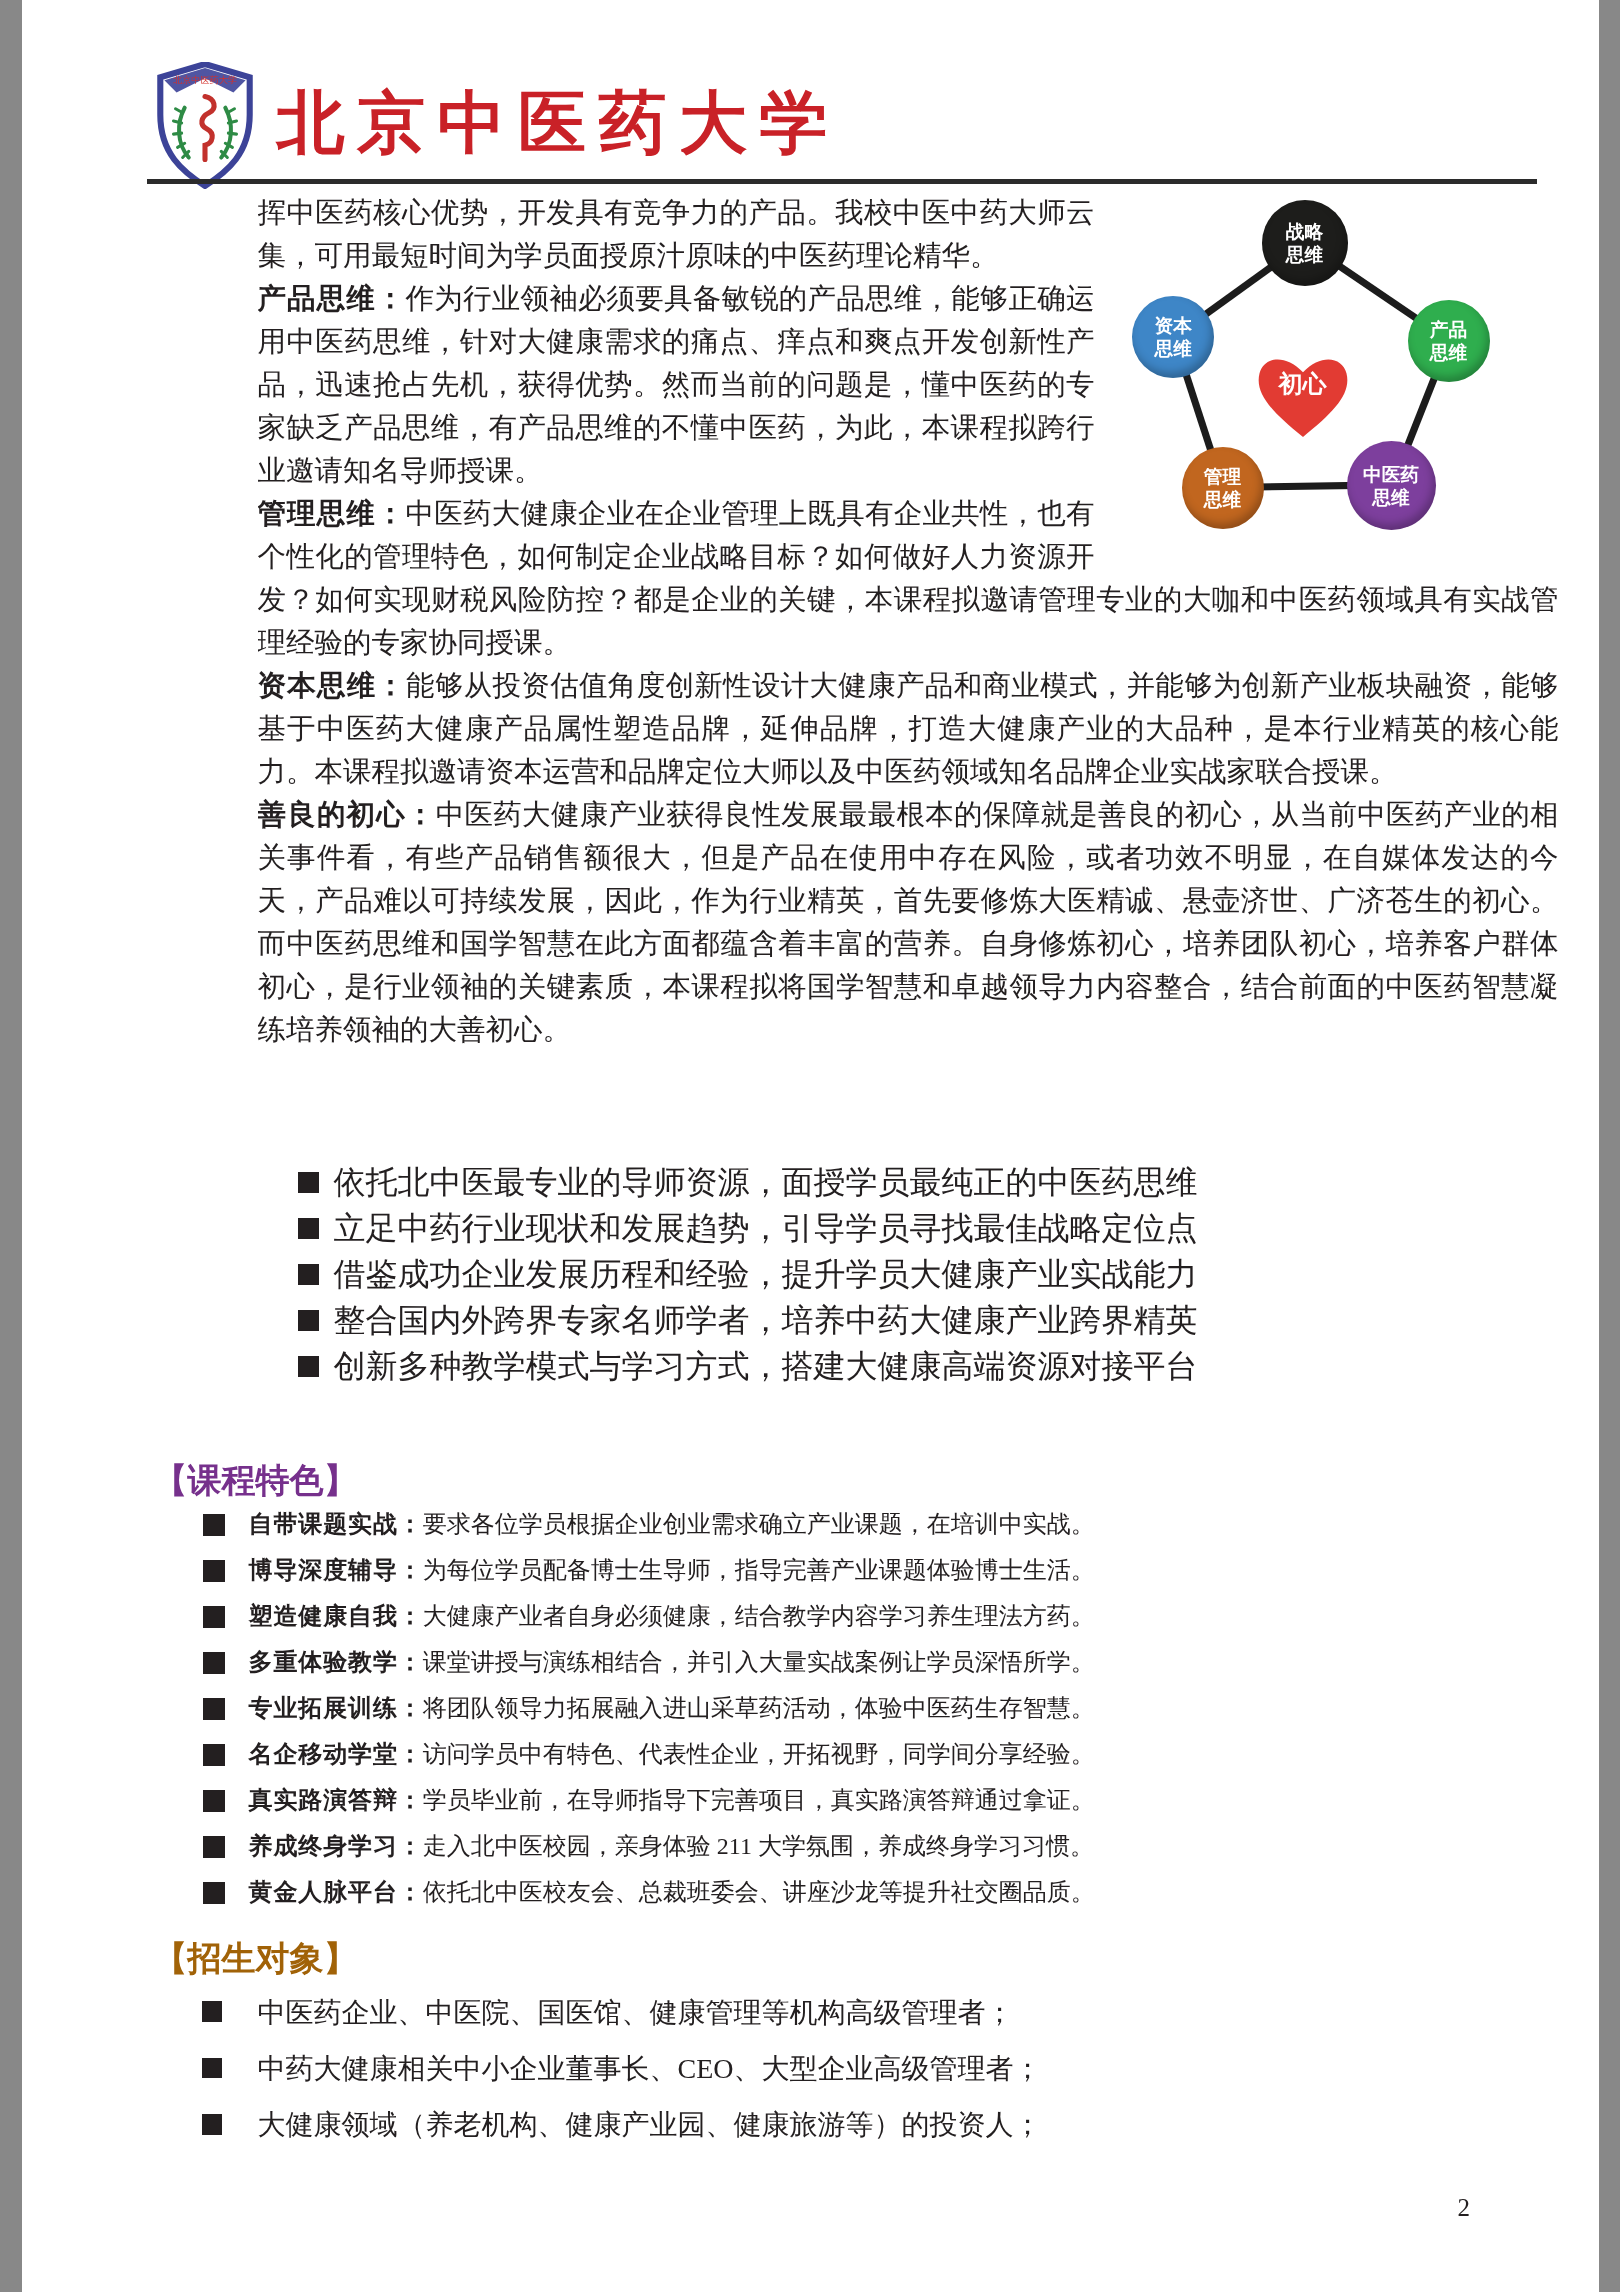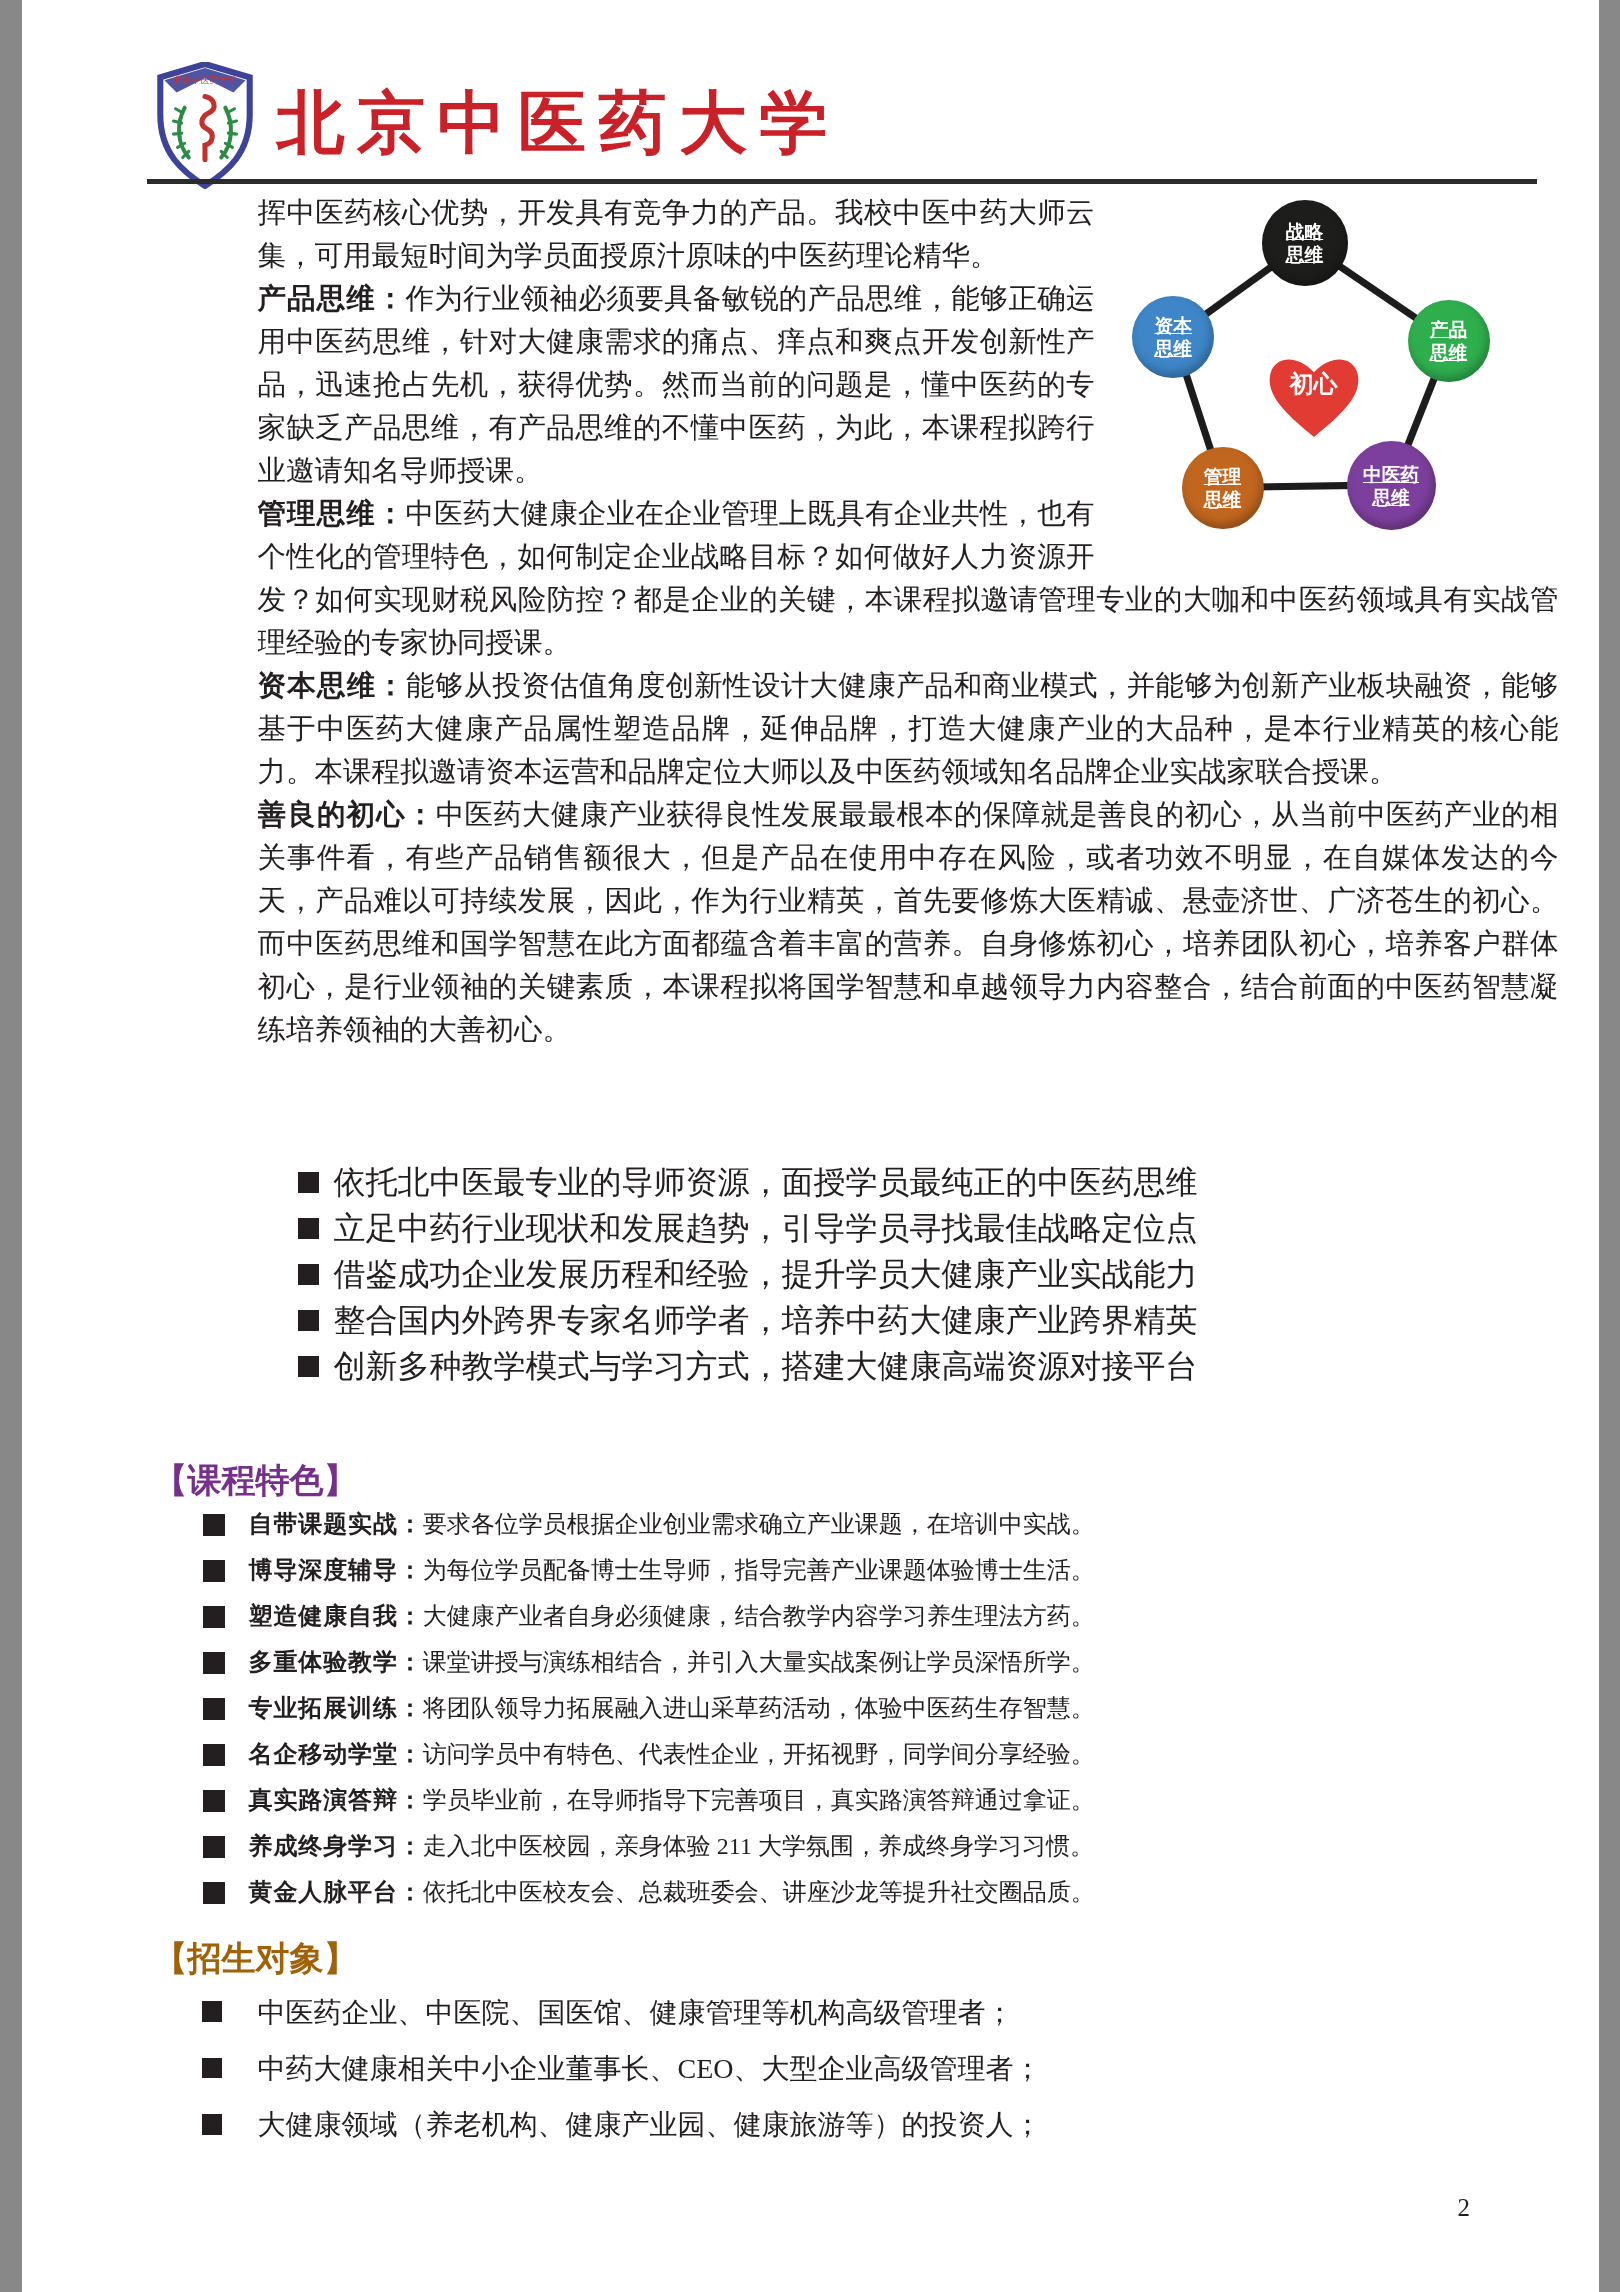--- a/index.html
+++ b/index.html
@@ -39,28 +39,28 @@
     margin-left:27px;
   }
   .diagram svg.links{position:absolute;left:0;top:0;}
   .node{
     position:absolute;border-radius:50%;
     display:flex;align-items:center;justify-content:center;text-align:center;
     color:#ffffff;font-family:"Liberation Sans","DejaVu Sans",sans-serif;
     font-weight:bold;font-size:18.7px;line-height:23px;
     box-shadow:inset -2.7px -5.3px 9px rgba(0,0,0,.25);
   }
-  .node span{display:block;width:41px;text-decoration:underline;}
+  .node span{display:block;width:41px;}
   .node.five span{width:61px;}
   .node-strategy{left:140px;top:9px;width:86px;height:86px;}
   .node-capital{left:10.7px;top:105px;width:82px;height:82px;}
   .node-product{left:286px;top:109px;width:82px;height:82px;}
   .node-management{left:60px;top:256px;width:82px;height:82px;}
   .node-tcm{left:225px;top:250px;width:89px;height:89px;}
-  .heart{position:absolute;left:141px;top:154px;width:102px;height:94px;}
+  .heart{position:absolute;left:130px;top:154px;width:102px;height:94px;}
   .heart-label{
     position:absolute;left:0;top:23px;width:102px;text-align:center;
     color:#fff;font-family:"Liberation Sans","DejaVu Sans",sans-serif;
     font-weight:bold;font-size:24px;
   }
 
   
   .section-title{
     margin-left:-104px;
     font-family:"Liberation Sans","DejaVu Sans",sans-serif;

